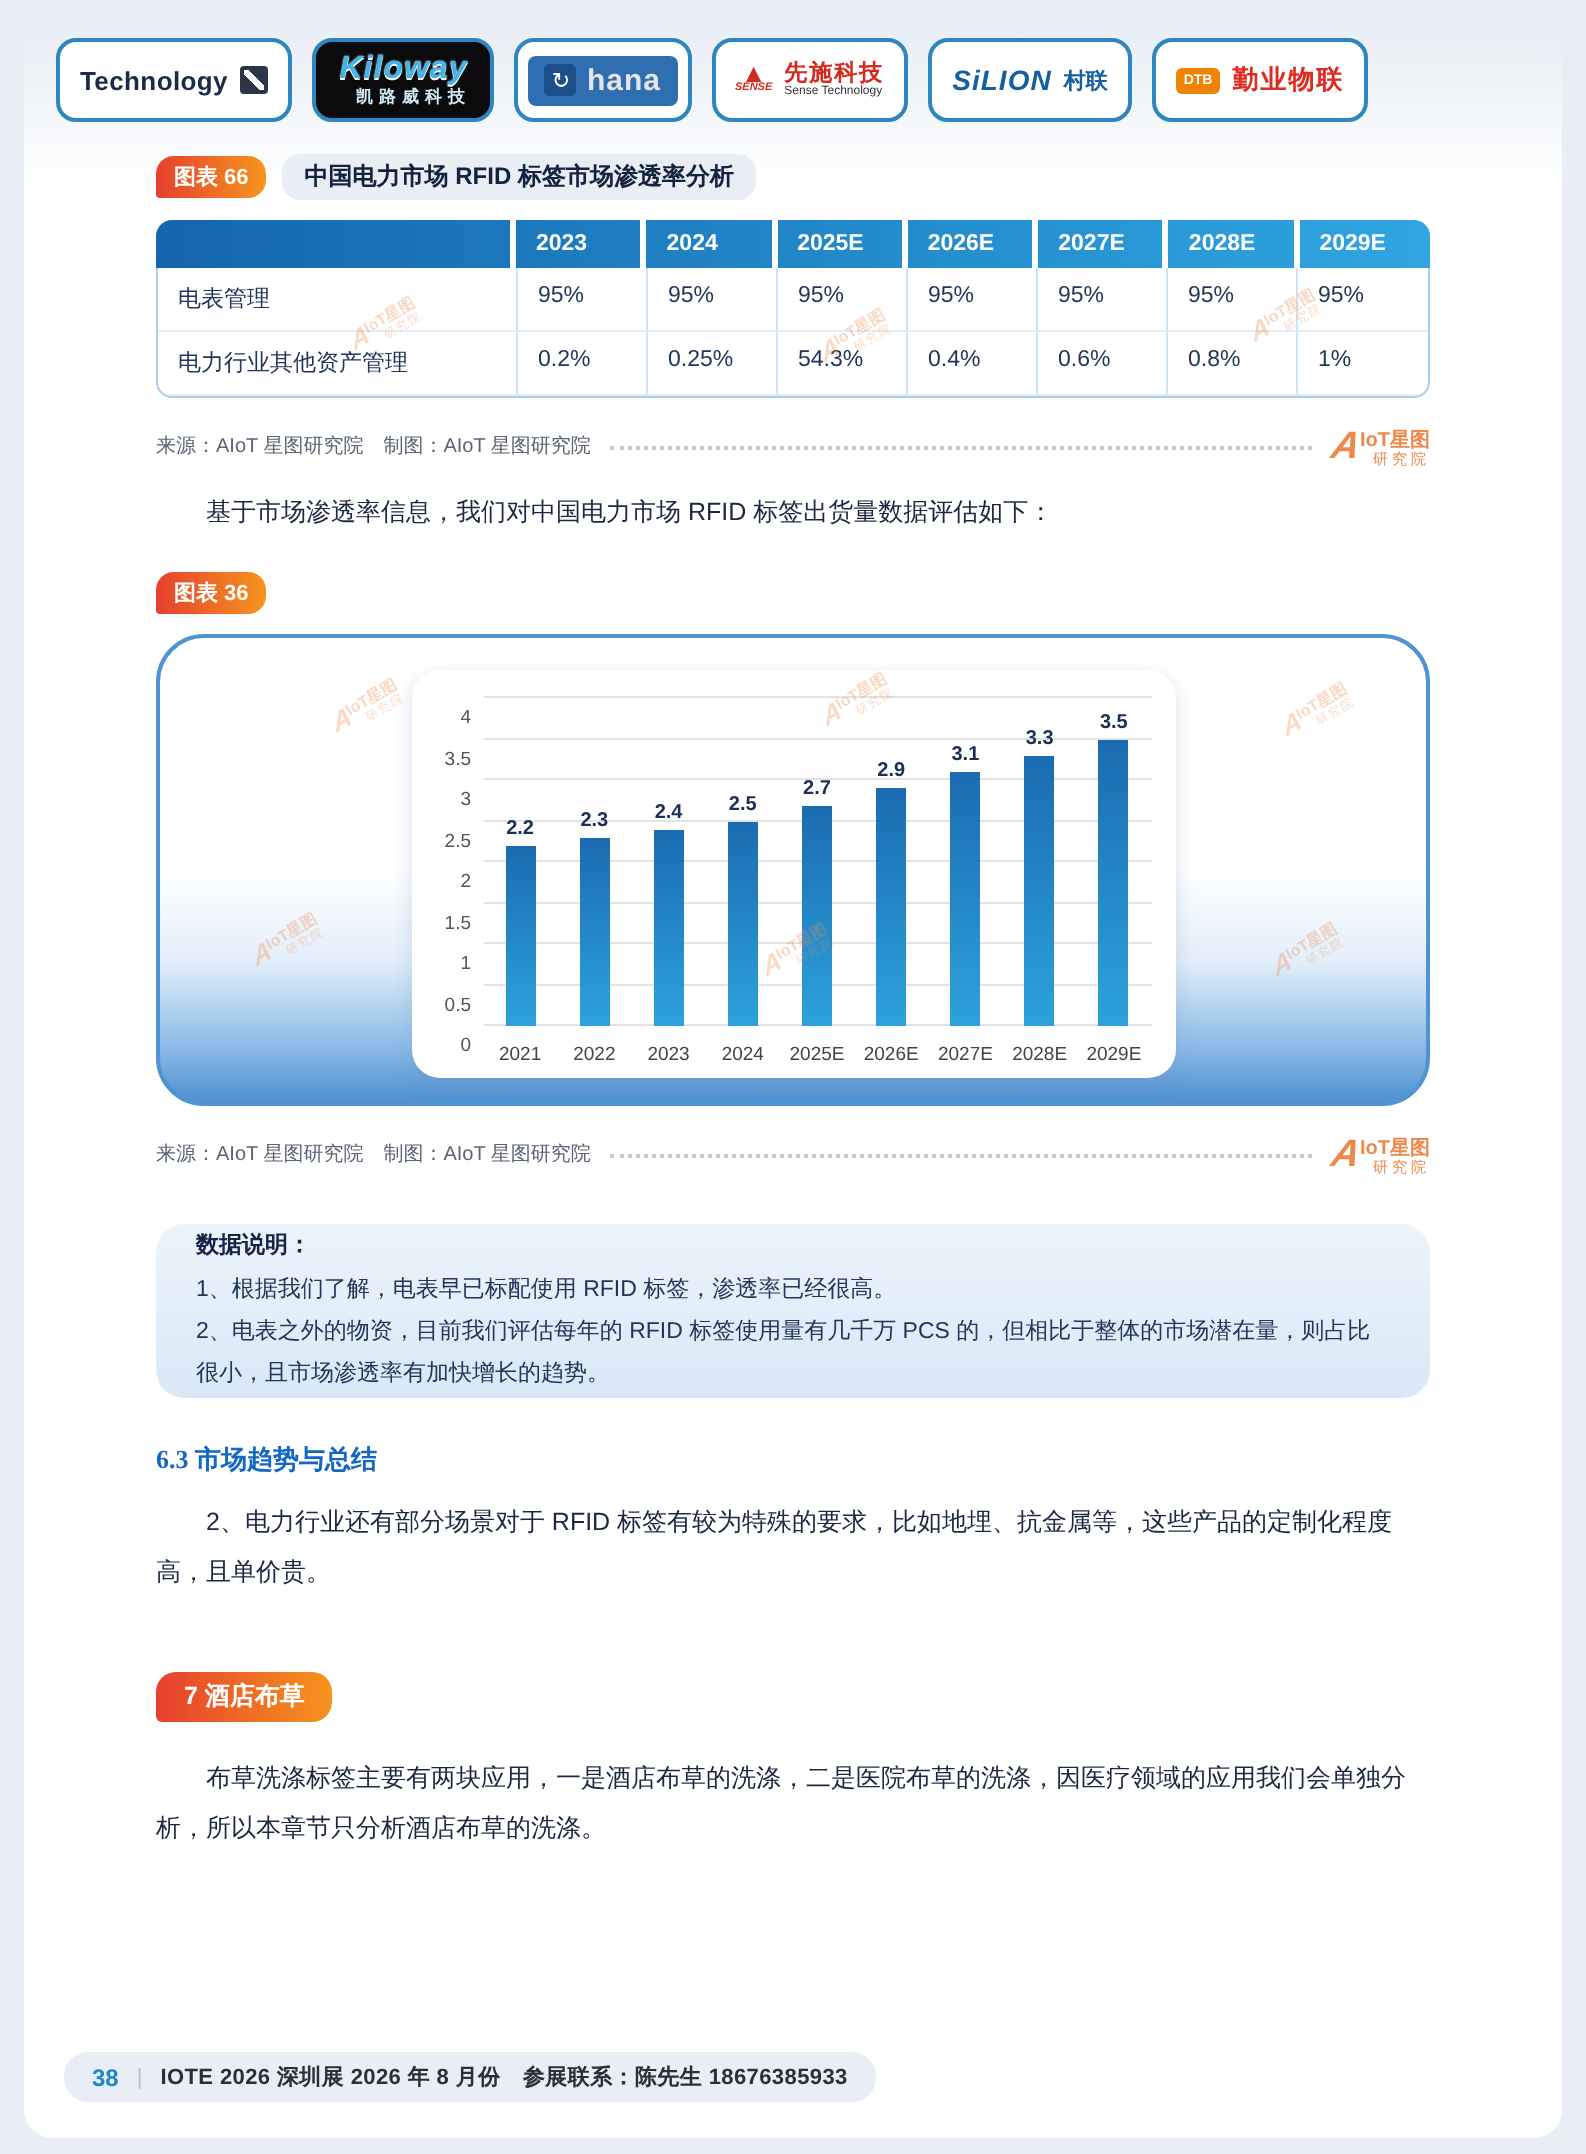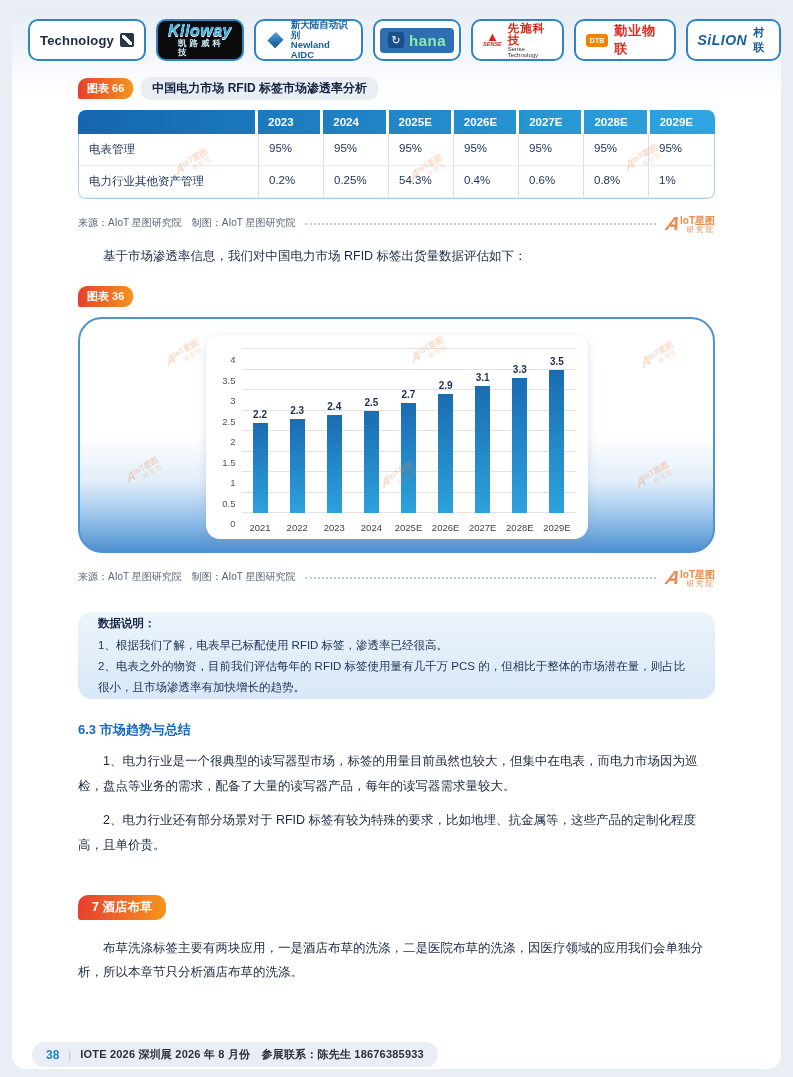--- a/index.html
+++ b/index.html
@@ -31,21 +31,21 @@
     background:linear-gradient(45deg,transparent 38%,#fff 38%,#fff 62%,transparent 62%); }
   .kiloway-main{ font-weight:bold; font-style:italic; font-size:16px; color:#41b5e9;
     text-shadow:0 0 1px #fff, 0 1px 0 #fff; letter-spacing:.5px;}
   .kiloway-sub{ font-size:8.5px; color:#cfe9f7; letter-spacing:3px; font-weight:bold;padding-left:10px; }
   .diamond{ width:12px; height:12px; background:linear-gradient(135deg,#4aa3d8,#14548c); transform:rotate(45deg); margin:0 4px; }
   .newland-l1{ font-size:9.5px; font-weight:bold; color:#14619f; }
   .newland-l2{ font-size:9.5px; font-weight:bold; color:#14619f; }
   .hana-inner{ background:#2f6eb0; border-radius:4px; display:flex; align-items:center; gap:5px; padding:4px 8px; }
   .hana-ico{ width:16px; height:16px; background:#1c4f8a; border-radius:3px; color:#fff; font-size:11px;
     display:flex; align-items:center; justify-content:center; }
-  .hana-txt{ color:#86efac; font-weight:bold; font-size:15px; letter-spacing:.5px; }
+  .hana-txt{ color:#e5e5e5; font-weight:bold; font-size:15px; letter-spacing:.5px; }
   .sense-tri{ color:#d42a1e; font-size:13px; line-height:.8; }
   .sense-word{ font-size:5.5px; font-weight:bold; font-style:italic; color:#d42a1e; }
   .sense-l1{ font-size:11.5px; font-weight:bold; color:#d42a1e; letter-spacing:1px;}
   .sense-l2{ font-size:6px; color:#333; }
   .silion-l1{ font-size:14px; font-weight:bold; font-style:italic; color:#15609f; letter-spacing:.5px;}
   .silion-l2{ font-size:11px; font-weight:bold; color:#15609f; }
   .dtb-ico{ background:#f08300; border-radius:3px; color:#fff; font-weight:bold; font-size:7px; padding:3px 4px; }
   .dtb-txt{ font-size:13px; font-weight:bold; color:#e02b20; letter-spacing:1px; }
   
   .content{ padding:0 66px; position:relative; }
@@ -111,30 +111,30 @@
     pointer-events:none; z-index:5;}
   .wm .aiot-a{ font-size:13px; }
   .wm .aiot-l1{ font-size:8px; } .wm .aiot-l2{ font-size:6px; letter-spacing:1px;}
   
   .notes-box{
     margin-top:24px; background:linear-gradient(180deg,#ecf4fb,#d8e8f7);
     border-radius:14px; padding:1px 20px; font-size:11.5px; color:#22365a; line-height:1.85;
   }
   .notes-title{ font-weight:bold; color:#16244a; }
   
-  .sec-heading{ margin-top:22px; color:#1468c5; font-weight:bold; font-size:13px; }
+  .sec-heading{ margin-top:22px; color:#1468c5; font-weight:bold; font-size:13px;font-family:Liberation Serif, serif; }
   .sec7-badge{
     display:inline-block; margin-top:38px;
     background:linear-gradient(90deg,#e6402e,#f7941d);
     color:#fff; font-weight:bold; font-size:12.5px; padding:4px 14px;
     border-radius:10px 10px 10px 3px;
   }
   
   .footer-pill{
-    position:absolute; left:20px; bottom:2px;
+    position:absolute; left:20px; bottom:18px;
     background:#e9eef6; border-radius:12px; padding:5px 14px;
     display:flex; align-items:center; gap:9px;
   }
   .footer-num{ color:#1e88c7; font-weight:bold; font-size:12px; }
   .footer-div{ color:#b8c0cc; font-size:11px; }
   .footer-txt{ color:#2a2f3a; font-size:11px; font-weight:bold; letter-spacing:.2px;}
 </style>
 </head>
 <body>
 
@@ -144,50 +144,43 @@
       <div class="logo-box">
         <span class="chk-txt">Technology</span>
         <span class="chk-ico"></span>
       </div>
       <div class="logo-box dark">
         <span class="lg-stack">
           <span class="kiloway-main">Kiloway</span>
           <span class="kiloway-sub">凯路威科技</span>
         </span>
       </div>
-      <div class="logo-box">
-        <span class="diamond"></span>
-        <span class="lg-stack left">
-          <span class="newland-l1">新大陆自动识别</span>
-          <span class="newland-l2">Newland AIDC</span>
-        </span>
-      </div>
       <div class="logo-box" style="padding: 0px 5px;">
         <span class="hana-inner">
           <span class="hana-ico">↻</span>
           <span class="hana-txt">hana</span>
         </span>
       </div>
       <div class="logo-box">
         <span class="lg-stack">
           <span class="sense-tri">▲</span>
           <span class="sense-word">SENSE</span>
         </span>
         <span class="lg-stack left">
           <span class="sense-l1">先施科技</span>
           <span class="sense-l2">Sense Technology</span>
         </span>
       </div>
       <div class="logo-box">
+        <span class="silion-l1">SiLION</span>
+        <span class="silion-l2">村联</span>
+      </div>
+      <div class="logo-box">
         <span class="dtb-ico">DTB</span>
         <span class="dtb-txt">勤业物联</span>
-      </div>
-      <div class="logo-box">
-        <span class="silion-l1">SiLION</span>
-        <span class="silion-l2">村联</span>
       </div>
     </div>
 
   <div class="content">
 
 
     <div class="fig-header">
       <span class="fig-badge">图表 66</span>
       <span class="fig-title">中国电力市场 RFID 标签市场渗透率分析</span>
     </div>
@@ -406,21 +399,20 @@
     <div class="notes-box">
       <div class="notes-title">数据说明：</div>
       <div id="notesItems">
           <div>1、根据我们了解，电表早已标配使用 RFID 标签，渗透率已经很高。</div>
           <div>2、电表之外的物资，目前我们评估每年的 RFID 标签使用量有几千万 PCS 的，但相比于整体的市场潜在量，则占比很小，且市场渗透率有加快增长的趋势。</div>
         </div>
     </div>
 
     <h3 class="sec-heading">6.3 市场趋势与总结</h3>
     <div id="sec63Paras">
-        <p class="para mt10">1、电力行业是一个很典型的读写器型市场，标签的用量目前虽然也较大，但集中在电表，而电力市场因为巡检，盘点等业务的需求，配备了大量的读写器产品，每年的读写器需求量较大。</p>
         <p class="para mt10">2、电力行业还有部分场景对于 RFID 标签有较为特殊的要求，比如地埋、抗金属等，这些产品的定制化程度高，且单价贵。</p>
       </div>
 
     <div>
       <span class="sec7-badge">7  酒店布草</span>
     </div>
     <div id="sec7Paras">
         <p class="para mt16">布草洗涤标签主要有两块应用，一是酒店布草的洗涤，二是医院布草的洗涤，因医疗领域的应用我们会单独分析，所以本章节只分析酒店布草的洗涤。</p>
       </div>
 

